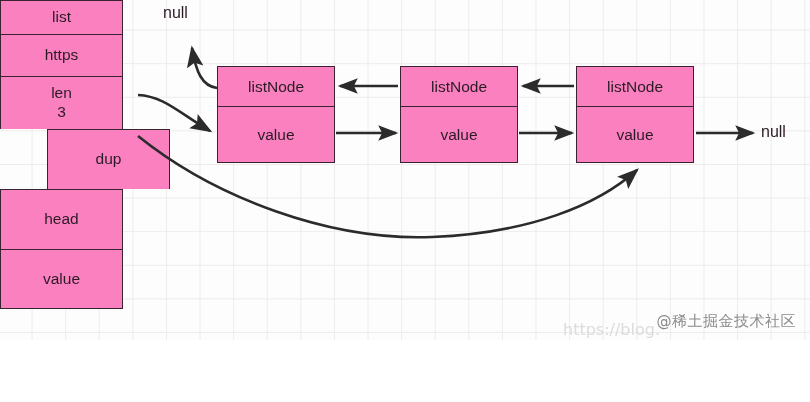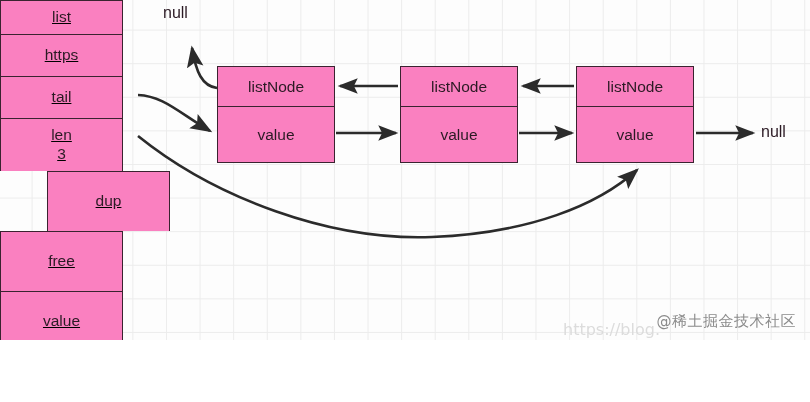--- a/index.html
+++ b/index.html
@@ -12,21 +12,20 @@
     width: 810px;
     height: 340px;
     overflow: hidden;
     background-color: #fdfdfd;
     background-image:
       linear-gradient(to right, #ececec 1px, transparent 1px),
       linear-gradient(to bottom, #ececec 1px, transparent 1px);
     background-size: 33.6px 33.6px;
     background-position: -2px -4px;
     font-family: "Liberation Sans", sans-serif;
-    text-decoration: underline;
   }
   #svg-layer {
     position: absolute;
     left: 0;
     top: 0;
     width: 810px;
     height: 402px;
   }
   .struct-box {
     left: 14px;
@@ -150,25 +149,24 @@
     <path d="M217,88 C202,86 196,72 192,48" fill="none" stroke="#2b2b2b" stroke-width="2.6" marker-end="url(#ah)"></path>
 
     <path d="M138,95 C163,96 178,112 210,131" fill="none" stroke="#2b2b2b" stroke-width="2.6" marker-end="url(#ah)"></path>
 
     <path d="M138,136 C215,198 330,241 432,237 C530,233 598,205 637,170" fill="none" stroke="#2b2b2b" stroke-width="2.6" marker-end="url(#ah)"></path>
   </svg>
 
   <div class="struct-box">
     <div class="struct-row r-list">list</div>
     <div class="struct-row r-head">https</div>
-    <div class="struct-row r-tail">tail</div>
     <div class="struct-row r-len">len
 3</div>
     <div class="struct-row r-dup">dup</div>
-    <div class="struct-row r-free">free</div>
+    <div class="struct-row r-free">head</div>
     <div class="struct-row r-match">value</div>
   </div>
 
   <div class="node node1">
     <div class="node-cell top">listNode</div>
     <div class="node-cell bottom">value</div>
   </div>
   <div class="node node2">
     <div class="node-cell top">listNode</div>
     <div class="node-cell bottom">value</div>

